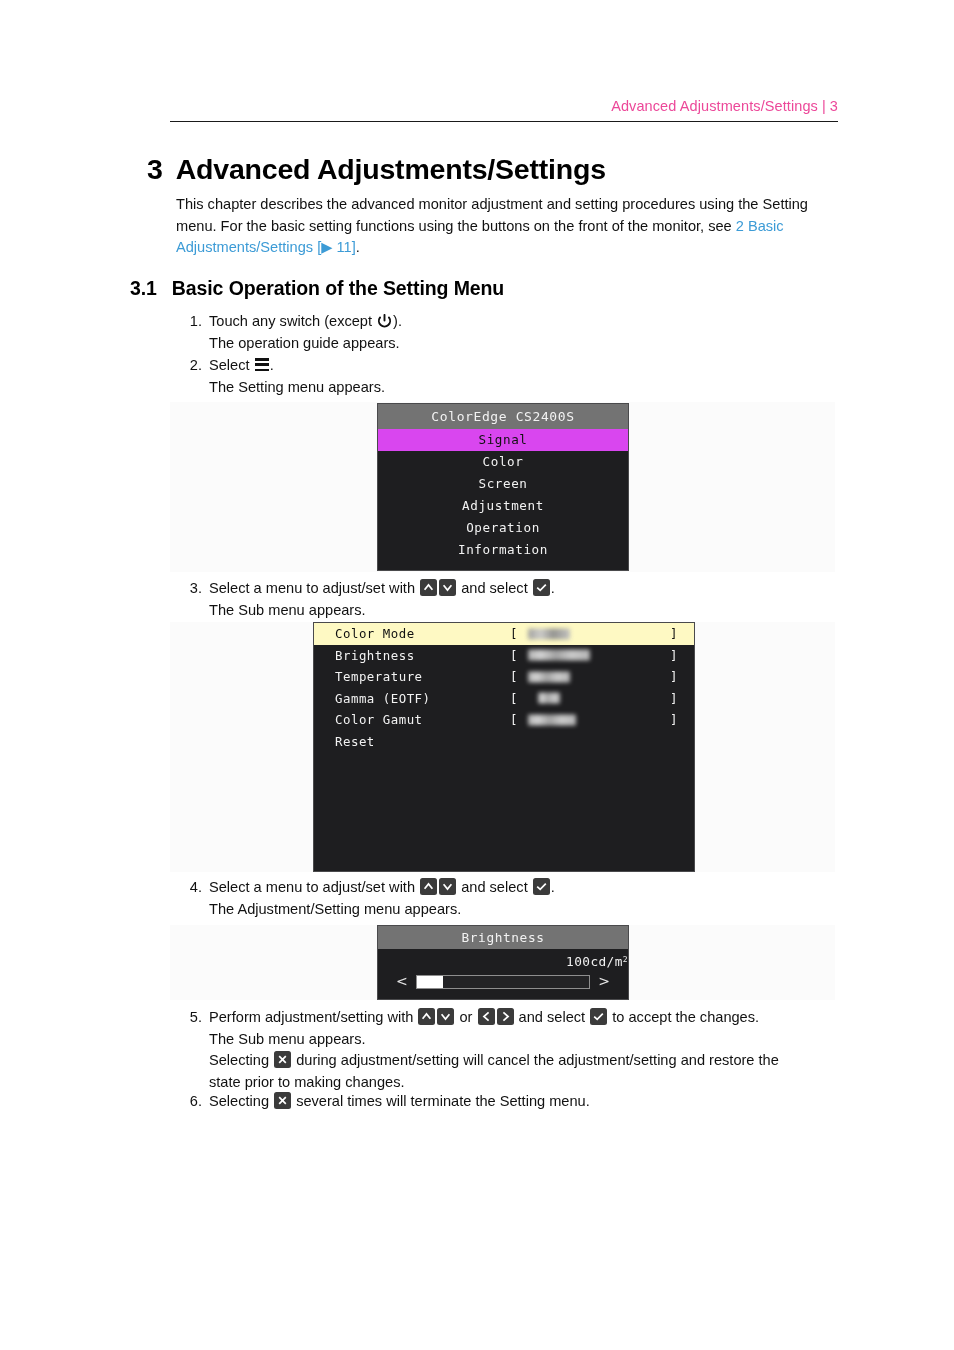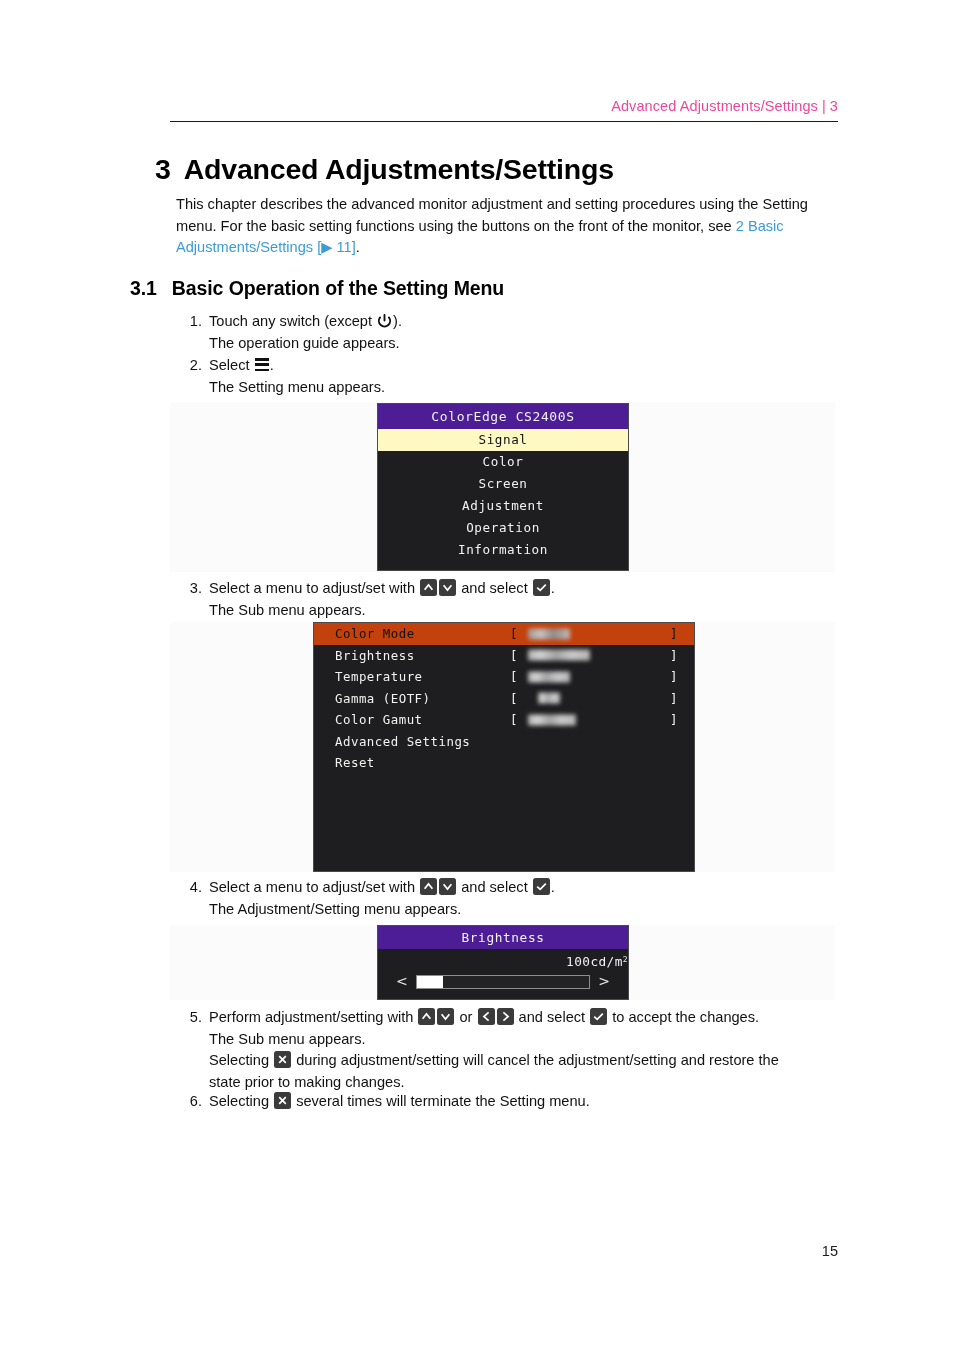--- a/index.html
+++ b/index.html
@@ -44,21 +44,20 @@
 
   
   .chapter {
     position: absolute;
     left: 147px;
     top: 153px;
     font-size: 28.5px;
     font-weight: bold;
     letter-spacing: -0.2px;
     white-space: nowrap;
-    margin-left: 8px;
   }
   .chapter .num { margin-right: 13px; }
 
   
   .intro {
     position: absolute;
     left: 176px;
     top: 194px;
     width: 655px;
     font-size: 14.6px;
@@ -144,52 +143,52 @@
   }
   .osd {
     position: absolute;
     background: #1e1e20;
     border: 1px solid #4a4a4c;
     box-sizing: border-box;
     font-family: "DejaVu Sans Mono", monospace;
     color: #f2f2f2;
   }
   .osd-title {
-    background: #4c1d95;
+    background: #737373;
     text-align: center;
     font-size: 13px;
     letter-spacing: 0.6px;
   }
 
   
   .menu1 .osd-title { height: 25px; line-height: 25px; }
   .menu1 .row {
     height: 22px;
     line-height: 22px;
     text-align: center;
     font-size: 12.6px;
     letter-spacing: 0.6px;
   }
   .menu1 .row.sel {
-    background: #fef9c3;
+    background: #d946ef;
     color: #111111;
   }
 
   
   .menu2 .osd-title { height: 24px; line-height: 24px; font-size: 12.8px; }
   .menu2 .row {
     height: 21.5px;
     line-height: 21.5px;
     font-size: 12.4px;
     letter-spacing: 0.5px;
     position: relative;
     padding-left: 21px;
     box-sizing: border-box;
   }
-  .menu2 .row.sel { background: #c2410c; color: #111111; }
+  .menu2 .row.sel { background: #fef9c3; color: #111111; }
   .menu2 .br-l { position: absolute; left: 196px; }
   .menu2 .br-r { position: absolute; left: 356px; }
   .menu2 .val {
     position: absolute;
     left: 214px;
     top: 50%;
     transform: translateY(-50%);
     height: 11px;
     border-radius: 1px;
     background: linear-gradient(90deg,#b9b9b9 0%,#dcdcdc 20%,#a9a9a9 45%,#d2d2d2 70%,#bdbdbd 100%);
@@ -352,21 +351,20 @@
         <span class="br-r">]</span>
       </div>
 
       <div class="row">
         <span>Color Gamut</span>
         <span class="br-l">[</span>
         <span class="val" style="width:48px"></span>
         <span class="br-r">]</span>
       </div>
 
-      <div class="row">Advanced Settings</div>
       <div class="row">Reset</div>
     </div>
   </div>
 
   <div class="step" style="top:877px">
     <span class="marker">4.</span>
     <div class="body">
       <span>Select a menu to adjust/set with </span><span class="keyicon"><svg viewBox="0 0 17 17" width="17" height="17">
             <path d="M4.6 10.8 L8.5 5.9 L12.4 10.8" fill="none" stroke="#ffffff" stroke-width="1.7"></path>
           </svg></span><span class="keyicon"><svg viewBox="0 0 17 17" width="17" height="17">
@@ -416,15 +414,14 @@
 
   <div class="step" style="top:1091px">
     <span class="marker">6.</span>
     <div class="body">
       <span>Selecting </span><span class="keyicon"><svg viewBox="0 0 17 17" width="17" height="17">
             <path d="M5.2 5.2 L11.8 11.8 M11.8 5.2 L5.2 11.8" fill="none" stroke="#ffffff" stroke-width="1.7"></path>
           </svg></span><span> several times will terminate the Setting menu.</span>
     </div>
   </div>
 
-  <div class="folio">15</div>
 
 </div>
 
 </body></html>

